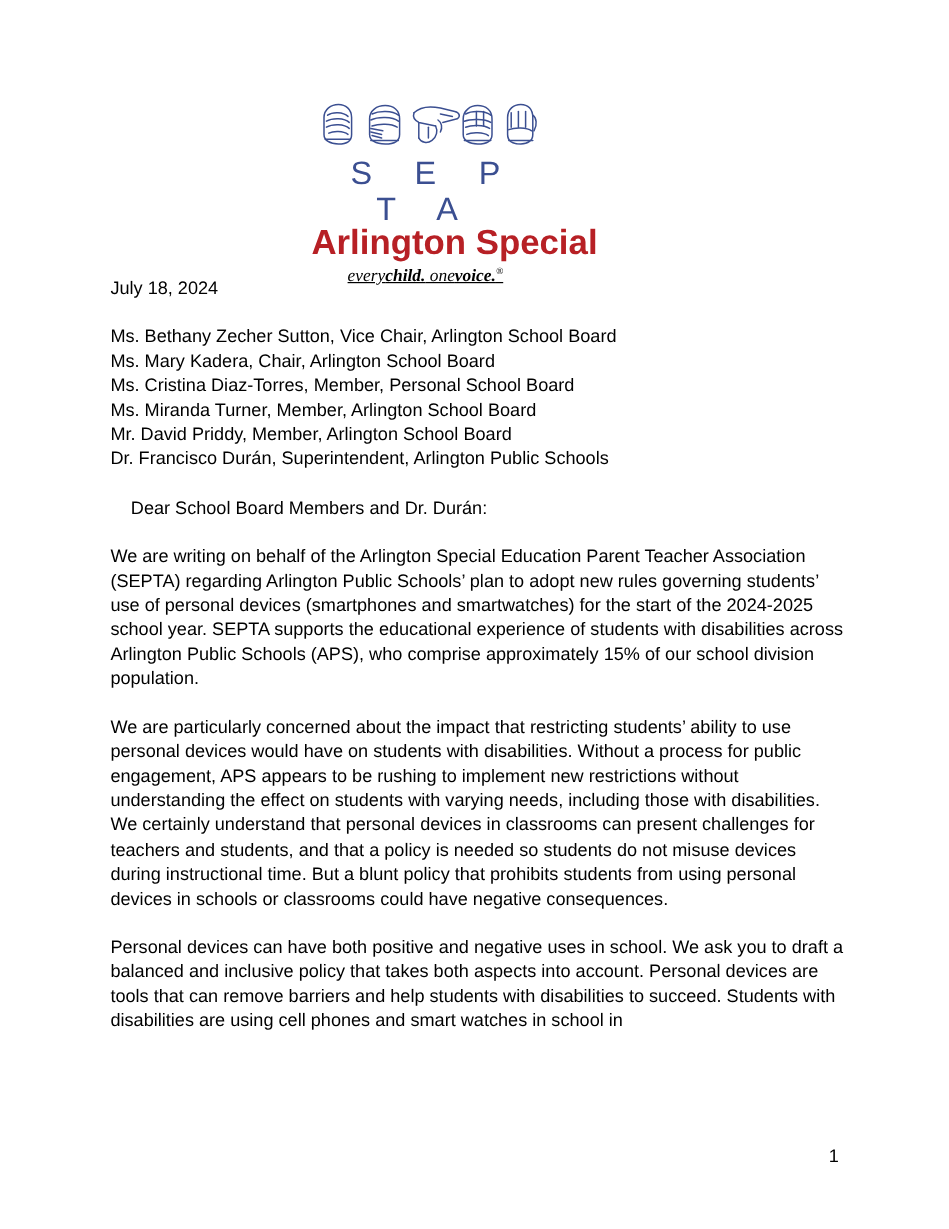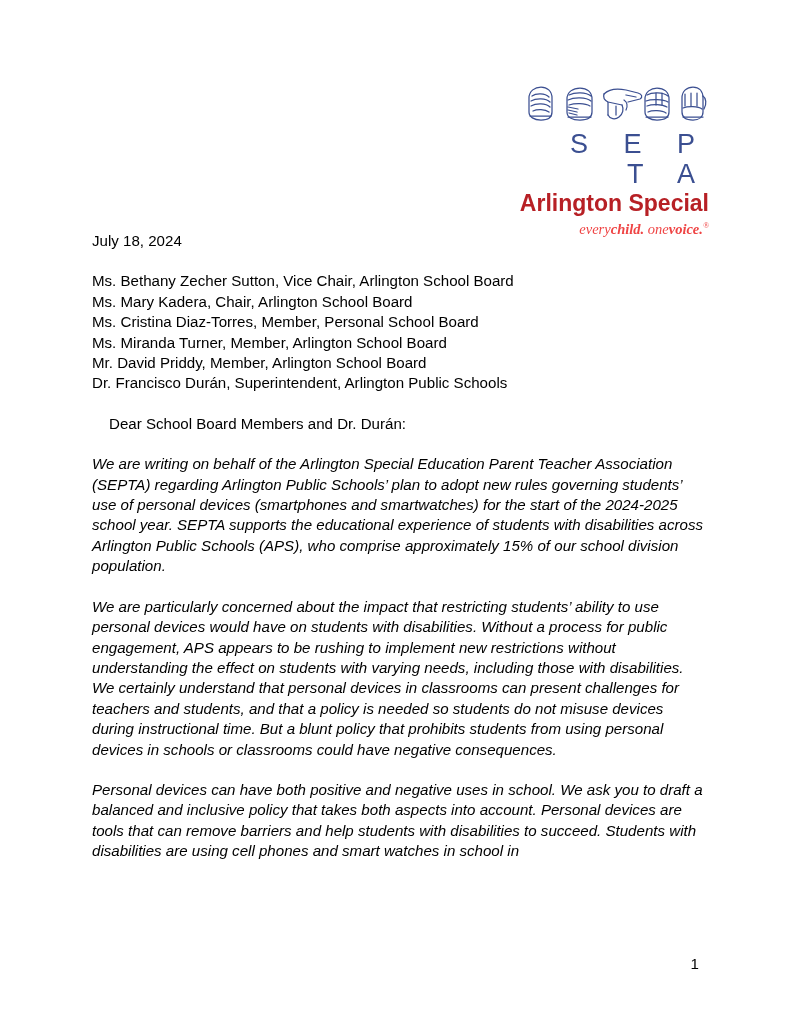--- a/index.html
+++ b/index.html
@@ -19,21 +19,21 @@
     overflow: hidden;
     box-sizing: border-box;
   }
 
   
   .logo-block {
     position: absolute;
     left: 0;
     top: 82px;
     width: 709px;
-    text-align: right;
+    text-align: center;
   }
   .logo-inner {
     display: inline-block;
     width: 190px;
   }
   .hands-row {
     display: block;
     width: 190px;
     height: 46px;
     line-height: 0;
@@ -46,36 +46,37 @@
     color: #3b4f91;
     letter-spacing: 14px;
     text-indent: 14px;
     line-height: 30px;
     margin-top: 1px;
   }
   .org-name {
     display: block;
     font-family: "Liberation Sans", sans-serif;
     font-weight: bold;
-    font-size: 23px;
+    font-size: 29px;
     line-height: 21px;
     color: #b72025;
     margin-top: 4px;
     white-space: nowrap;
   }
   .org-name .l2 { display: block; }
   .tagline {
     display: block;
     font-family: "Liberation Serif", serif;
     font-style: italic;
     font-size: 14.5px;
     line-height: 17px;
-    color: #ef4444;
+    color: #000000;
     margin-top: 3px;
     white-space: nowrap;
+    text-decoration: underline;
   }
   .tagline b { font-weight: bold; font-style: italic; }
   .tagline sup { font-size: 8px; vertical-align: super; }
 
   
   .letter {
     position: absolute;
     left: 92px;
     top: 231px;
     width: 612px;
@@ -88,21 +89,20 @@
   .recipients .rline { display: block; }
   .re-line {
     margin: 0 0 20px 0;
     white-space: pre;
   }
   .re-tab { display: inline-block; width: 48px; }
   .salutation { margin: 0 0 20px 17px; }
   .body-para {
     margin: 0 0 20px 0;
     text-align: left;
-    font-style: italic;
   }
   .page-number {
     position: absolute;
     left: 0;
     top: 955px;
     width: 699px;
     text-align: right;
     font-size: 15.1px;
     line-height: 18px;
     color: #000000;

